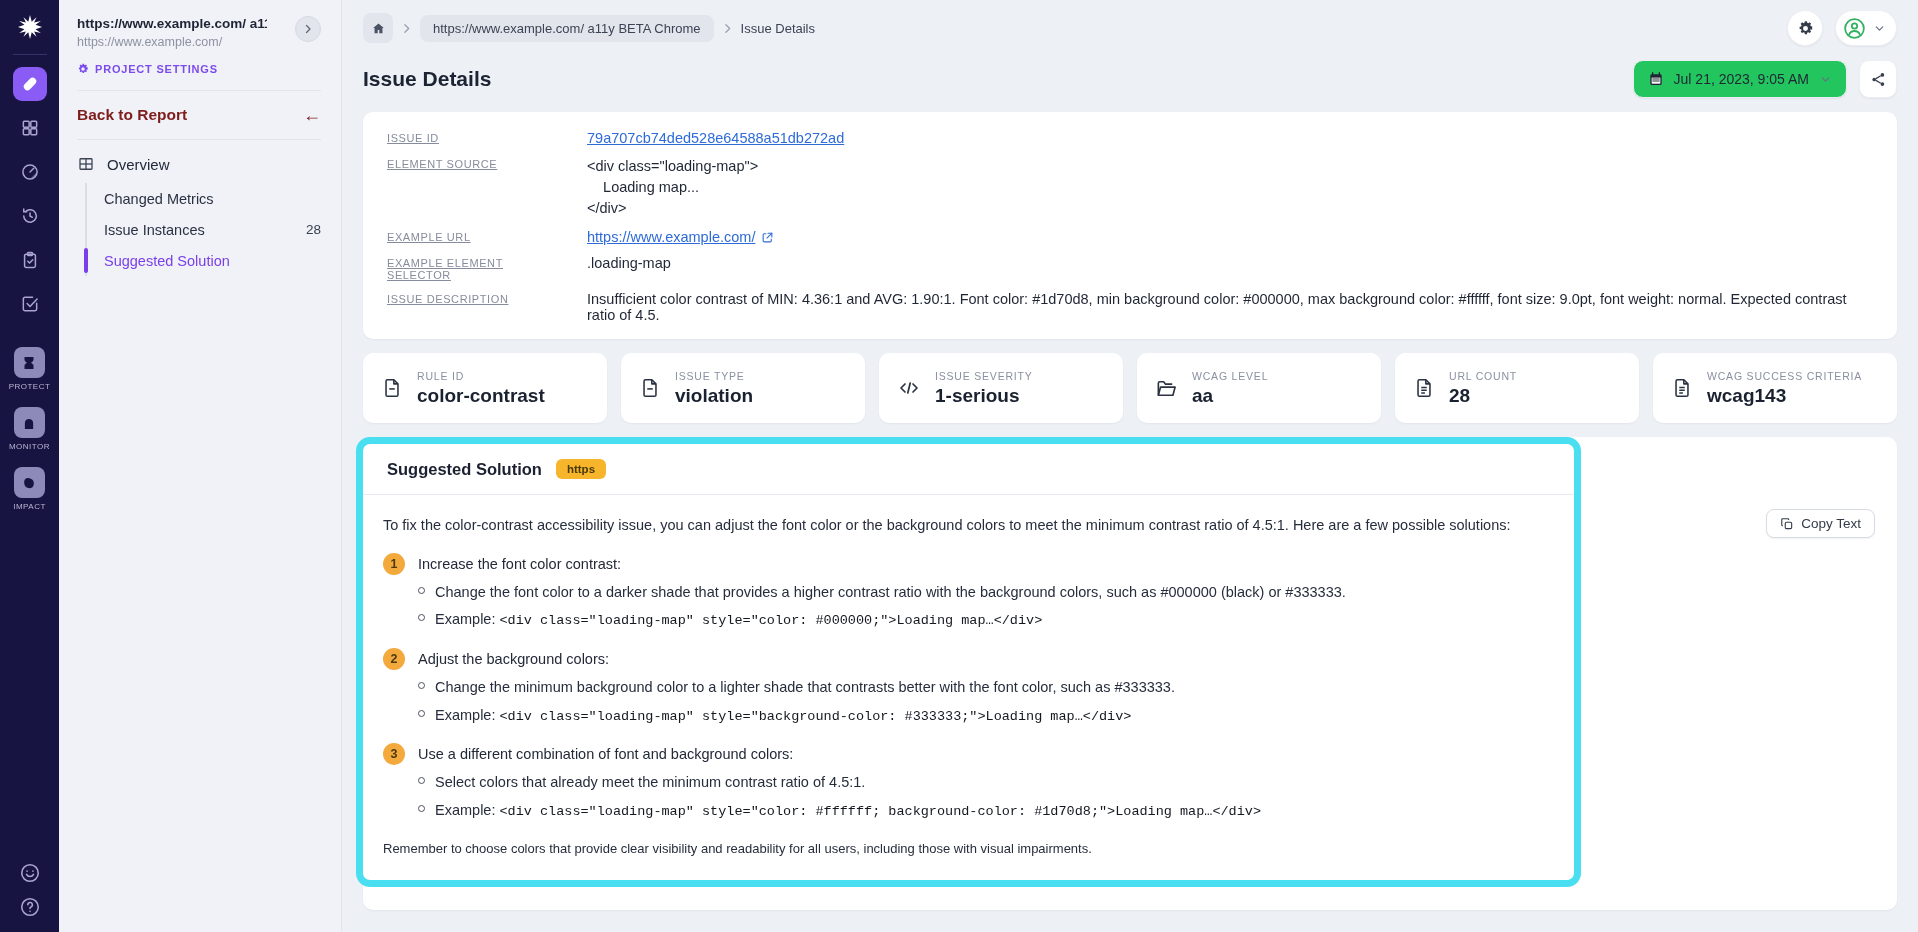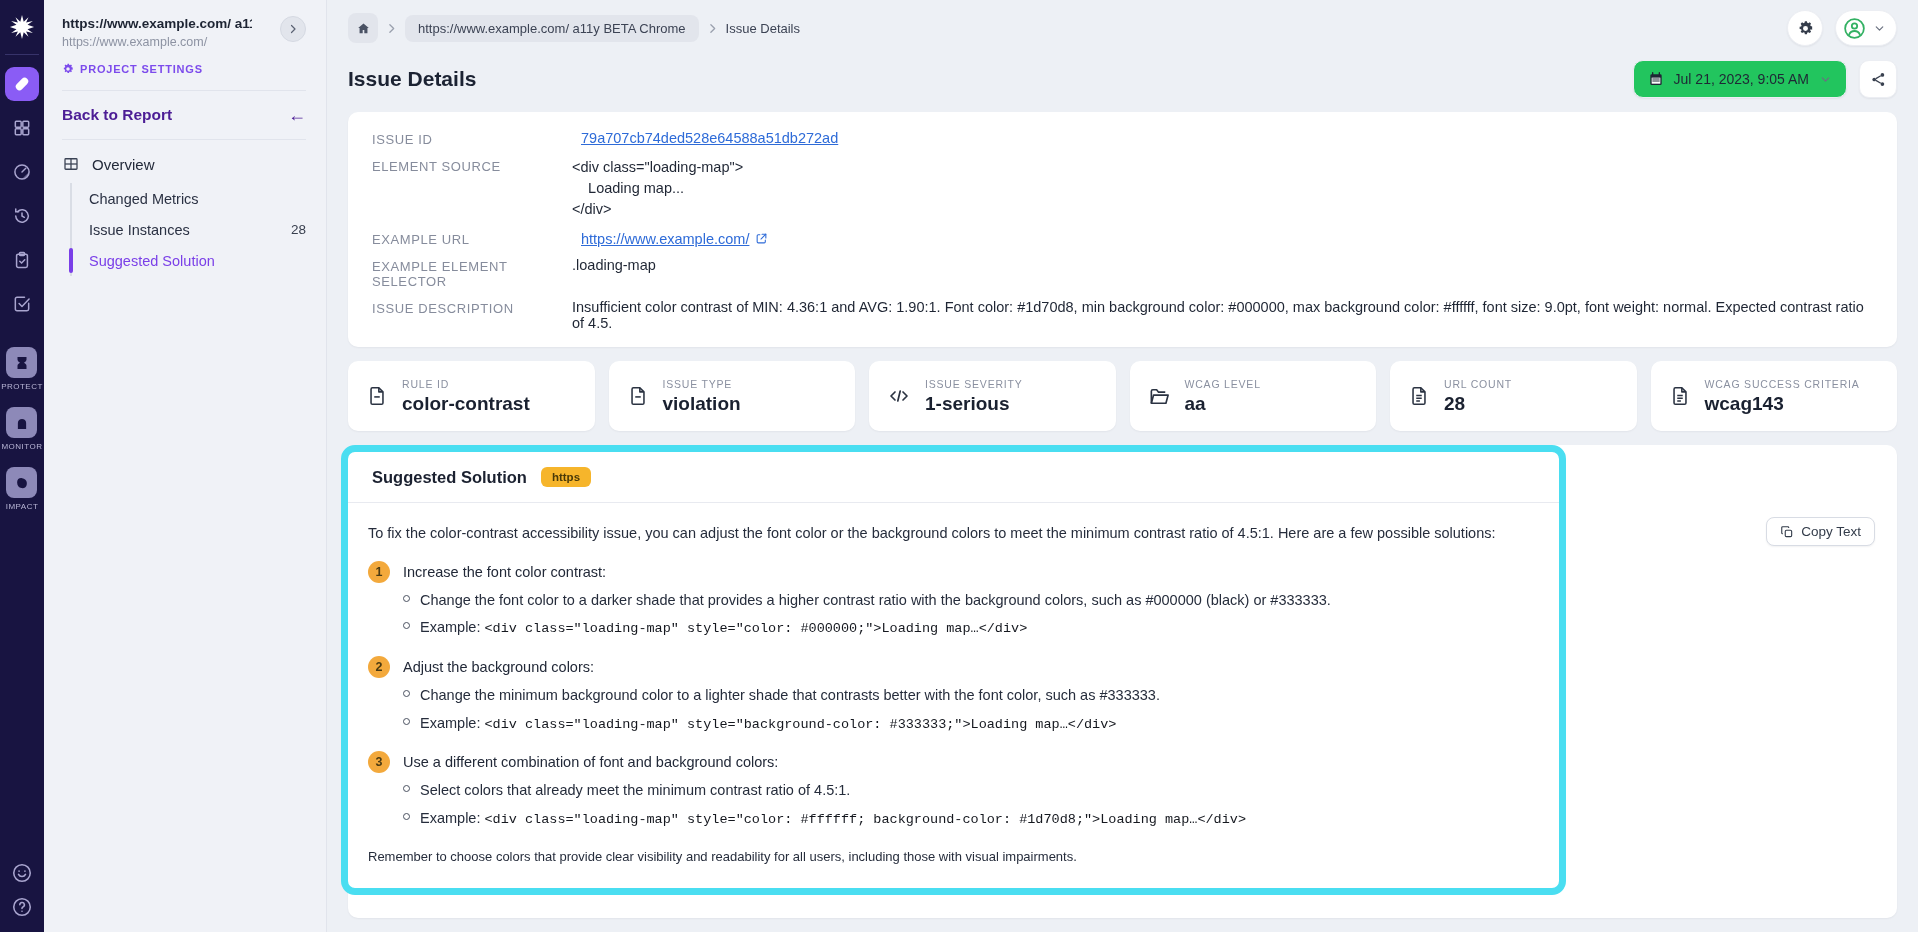--- a/index.html
+++ b/index.html
@@ -7,21 +7,21 @@
   body {
     font-family: "Liberation Sans", sans-serif;
     background:#edf0f5;
     color:#1f2634;
     display:flex;
   }
   svg { display:block; }
 
   
   .rail {
-    width:44px; height:932px; flex:none;
+    width:59px; height:932px; flex:none;
     background:#181441;
     display:flex; flex-direction:column; align-items:center;
     padding:10px 0 14px;
     color:#a9a5cf;
   }
   .rail-logo { width:34px; height:34px; display:flex; align-items:center; justify-content:center; color:#fff; }
   .rail-div { width:34px; height:1px; background:#37336a; margin:10px 0 12px; }
   .rail-btn { width:34px; height:34px; border-radius:9px; display:flex; align-items:center; justify-content:center; margin-bottom:10px; cursor:pointer; }
   .rail-btn.active { background:#8a5cf5; color:#fff; }
   .rail-app { display:flex; flex-direction:column; align-items:center; margin-top:16px; cursor:pointer; }
@@ -35,21 +35,21 @@
     background:#f0f2f7;
     border-right:1px solid #e1e4ec;
     padding:16px 20px 0 18px;
   }
   .sb-head { display:flex; align-items:flex-start; justify-content:space-between; }
   .sb-title { font-size:13.5px; font-weight:bold; color:#1d2433; white-space:nowrap; overflow:hidden; max-width:190px; }
   .sb-url { font-size:12.5px; color:#8d93a3; margin-top:4px; }
   .sb-collapse { width:26px; height:26px; border-radius:50%; background:#e2e5ec; border:1px solid #d5d9e2; display:flex; align-items:center; justify-content:center; color:#5a6172; cursor:pointer; flex:none; }
   .sb-settings { display:flex; align-items:center; gap:6px; color:#7c4bec; font-size:11px; font-weight:bold; letter-spacing:.8px; margin-top:14px; cursor:pointer; }
   .sb-divider { height:1px; background:#e1e4ec; margin:15px 0; }
-  .sb-back { display:flex; align-items:flex-end; justify-content:space-between; color:#4c1d95; font-size:15.5px; font-weight:600; cursor:pointer; }
+  .sb-back { display:flex; align-items:flex-end; justify-content:space-between; color:#7f1d1d; font-size:15.5px; font-weight:600; cursor:pointer; }
   .sb-back-arrow { font-size:18px; line-height:1; }
   .sb-overview { display:flex; align-items:center; gap:12px; font-size:15px; color:#232a3a; margin-top:4px; cursor:pointer; }
   .sb-overview .ovicon { color:#3a4254; }
   .sb-sub { list-style:none; margin:10px 0 0 8px; border-left:2px solid #d9dde5; }
   .sb-sub li {
     position:relative; display:flex; align-items:center; justify-content:space-between;
     height:31px; padding-left:17px; font-size:14.5px; color:#2a3143; cursor:pointer;
   }
   .sb-sub li.active { color:#7a3fe8; }
   .sb-sub li.active::before {
@@ -78,23 +78,23 @@
   .date-text { font-size:14px; color:#1f2735; }
   .btn-square { width:38px; height:38px; border-radius:10px; background:#fff; border:1px solid #eceef3; box-shadow:0 1px 2px rgba(16,24,40,.06); display:flex; align-items:center; justify-content:center; color:#39414f; cursor:pointer; }
 
   
   .details-card {
     margin-top:14px; background:#fff; border-radius:10px;
     box-shadow:0 1px 2px rgba(16,24,40,.05);
     padding:18px 24px 16px;
     display:grid; grid-template-columns:178px 1fr; row-gap:10px; column-gap:22px;
   }
-  .d-label { font-size:13px; letter-spacing:.6px; color:#868c9c; padding-top:2px; }
+  .d-label { font-size:11px; letter-spacing:.6px; color:#868c9c; padding-top:2px;text-decoration:underline; }
   .d-value { font-size:14.5px; color:#1f2634; }
-  .d-link { color:#2e6bd8; text-decoration:underline; cursor:pointer;margin-left:9px; }
+  .d-link { color:#2e6bd8; text-decoration:underline; cursor:pointer; }
   .source-pre { font-family:"Liberation Sans", sans-serif; font-size:14.5px; white-space:pre; color:#1f2634; line-height:1.45; }
   .extlink { display:inline-flex; align-items:center; gap:6px; }
   .ext-ic { color:#2e6bd8; }
 
   
   .stats { display:flex; gap:14px; margin-top:14px; }
   .stat-card {
     flex:1; height:70px; background:#fff; border-radius:10px;
     box-shadow:0 1px 2px rgba(16,24,40,.05);
     display:flex; align-items:center; gap:14px; padding:0 18px; cursor:default;

